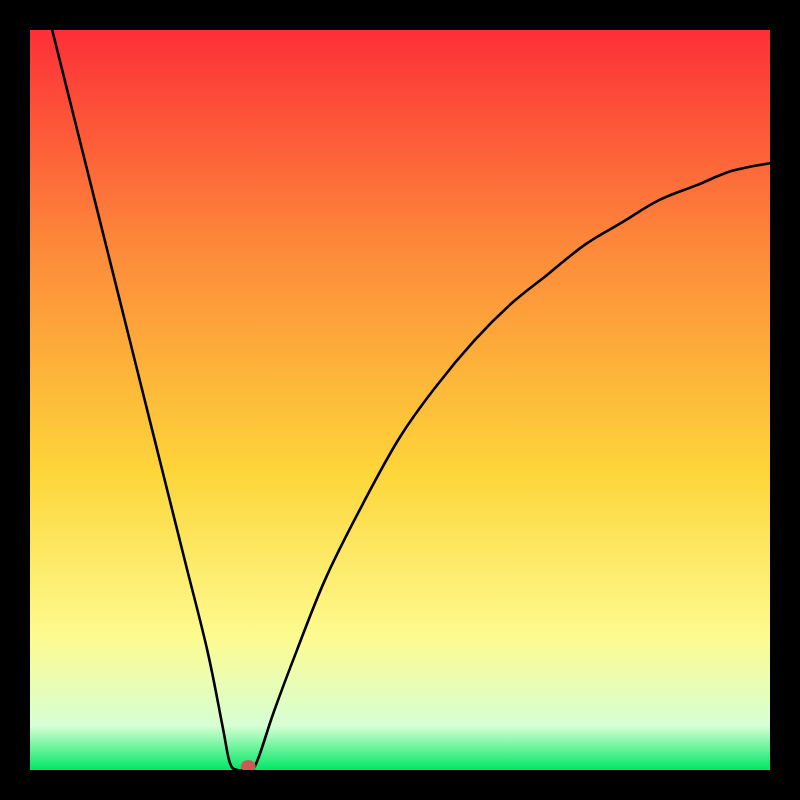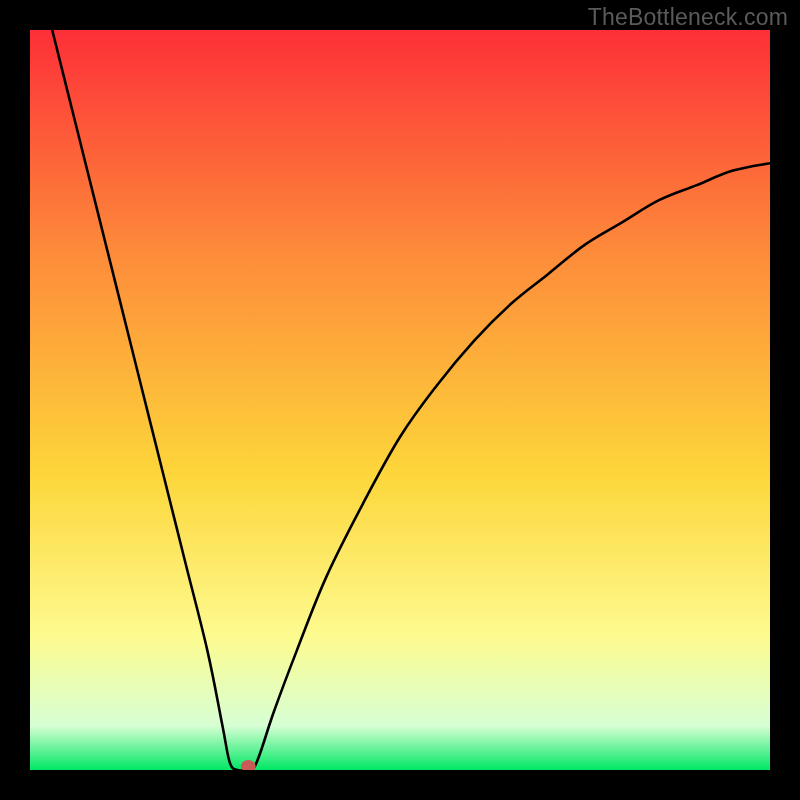--- a/index.html
+++ b/index.html
@@ -33,21 +33,20 @@
     top: 30px;
     width: 740px;
     height: 740px;
     display: block;
   }
 </style>
 </head>
 <body>
 <div class="frame">
 
-  <div class="watermark">TheBottleneck.com</div>
 
   <svg class="plot" viewBox="0 0 100 100" preserveAspectRatio="none">
     <defs>
       <linearGradient id="bg-grad" x1="0" y1="0" x2="0" y2="1">
         <stop offset="0%" stop-color="#fd2f38"></stop>
         <stop offset="30%" stop-color="#fd8b3a"></stop>
         <stop offset="60%" stop-color="#fdd63a"></stop>
         <stop offset="82%" stop-color="#fdfb90"></stop>
         <stop offset="94%" stop-color="#d7ffd4"></stop>
         <stop offset="100%" stop-color="#00e765"></stop>

